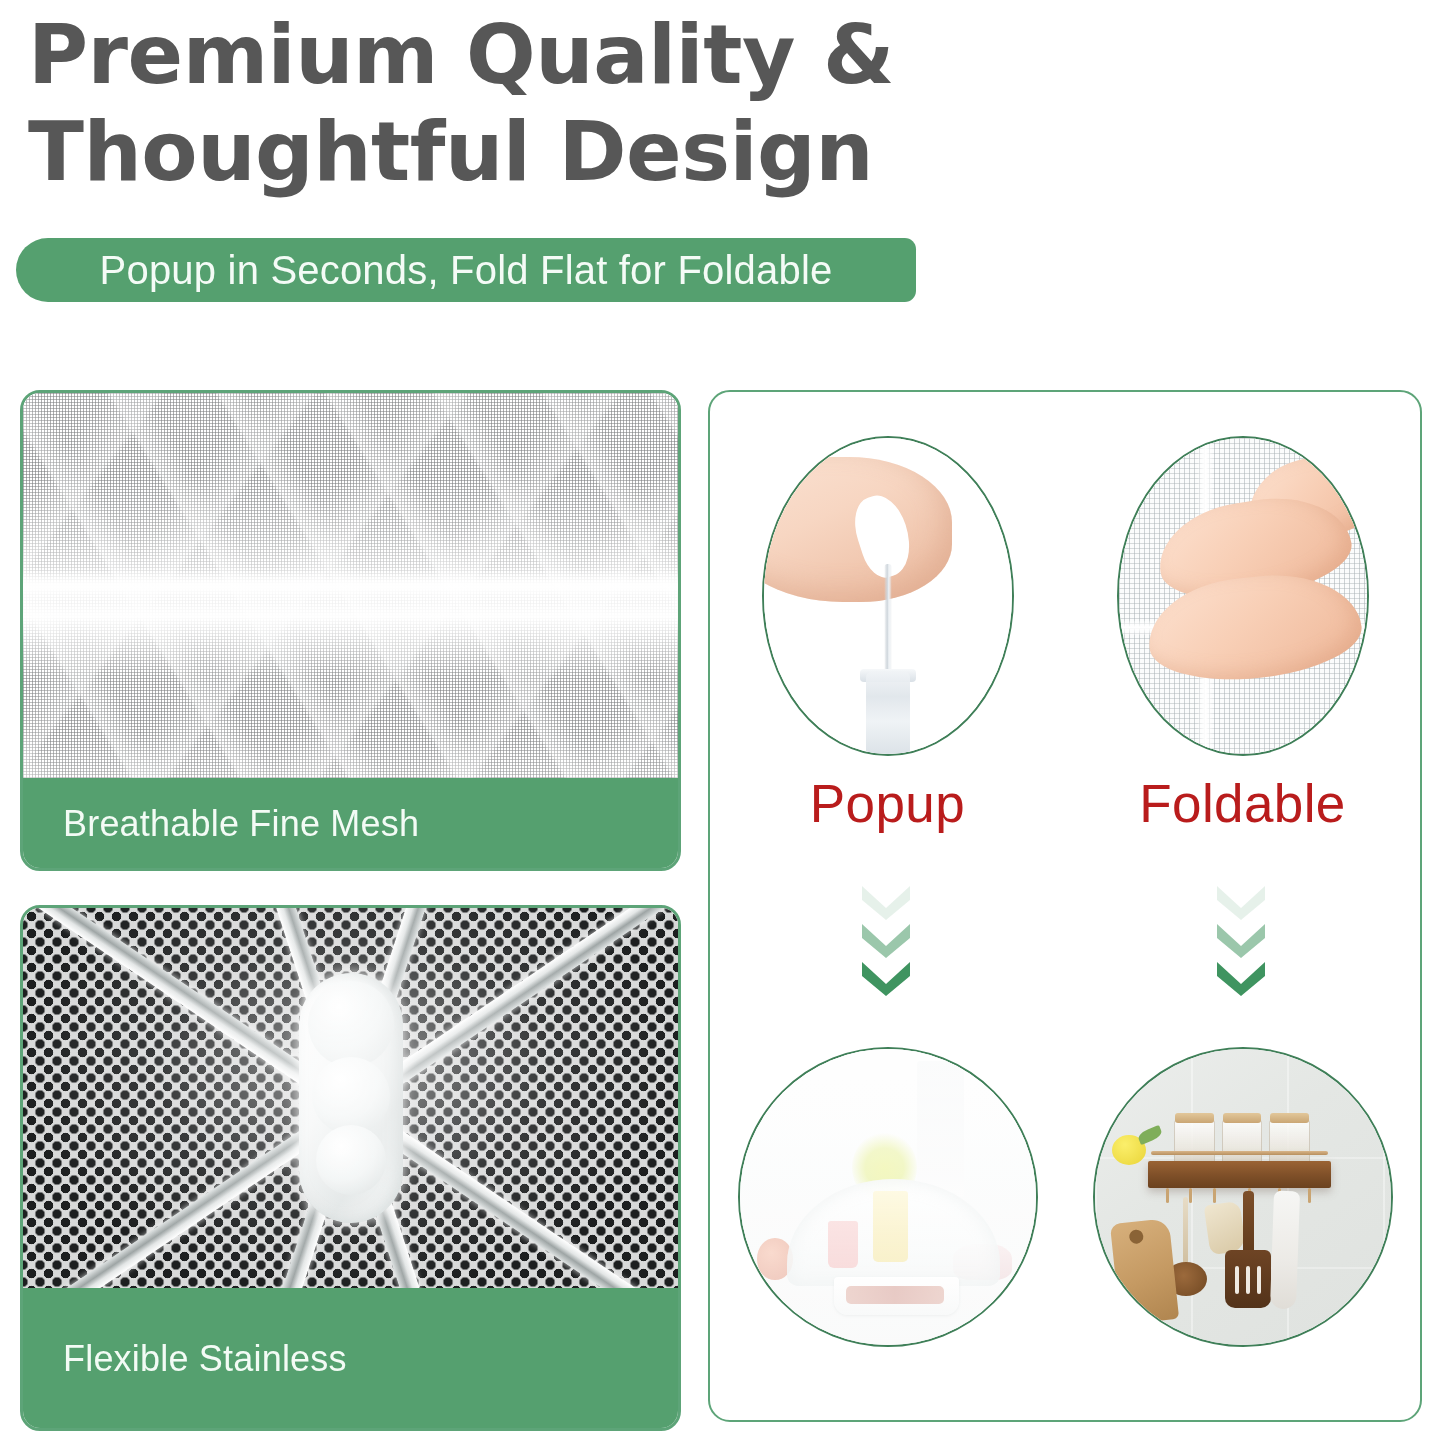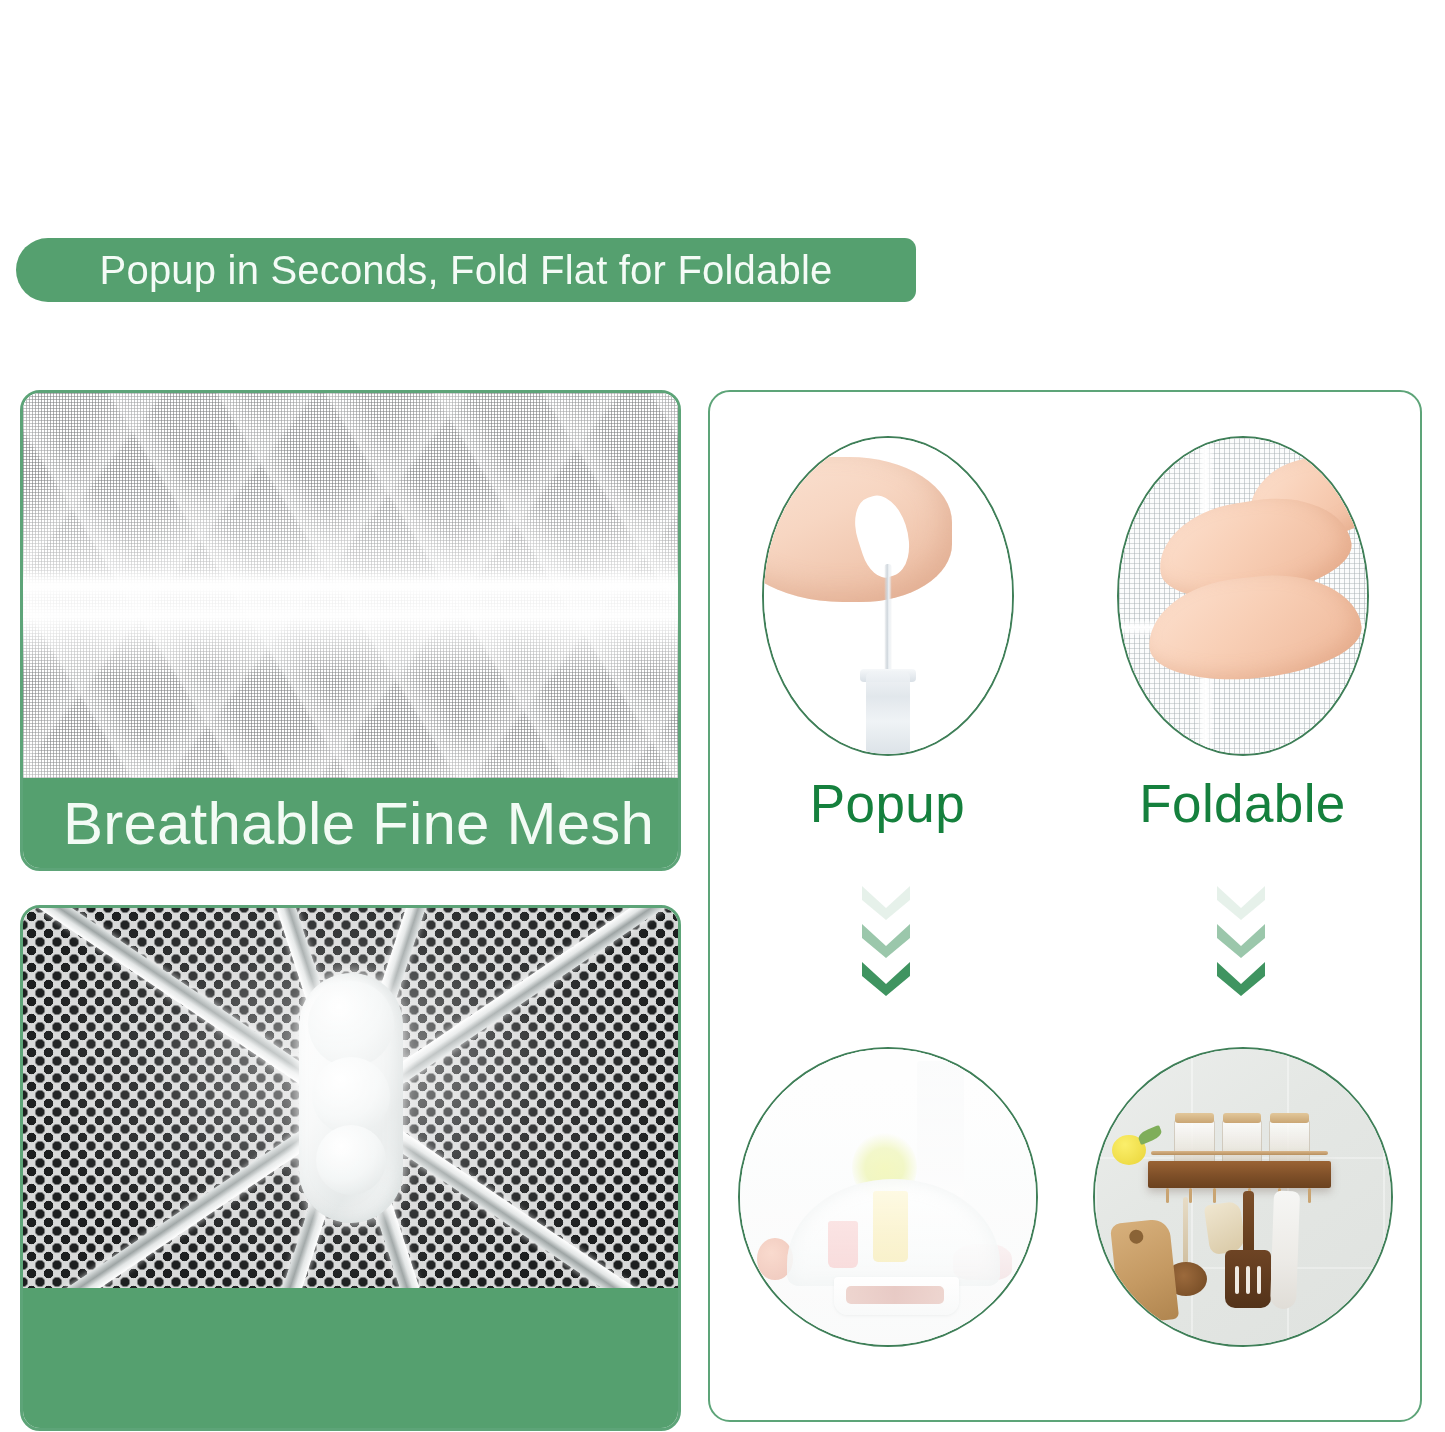--- a/index.html
+++ b/index.html
@@ -79,21 +79,21 @@
     background: #55a06f;
     color: #f3fbf5;
     display: flex;
     flex-direction: column;
     justify-content: center;
     padding-left: 40px;
     box-sizing: border-box;
   }
   .card-label .lbl-line {
     display: block;
-    font-size: 60px;
+    font-size: 36px;
     line-height: 57px;
     white-space: nowrap;
     letter-spacing: 0.2px;
   }
 
   
   #card-mesh { left: 20px; top: 390px; width: 655px; height: 475px; }
   #card-mesh .card-photo { height: 385px; background: #fefefe; }
   #card-mesh .card-label { height: 90px; }
 
@@ -209,21 +209,21 @@
     border-radius: 50%;
     overflow: hidden;
     background: #ffffff;
   }
   .step-caption {
     position: absolute;
     left: 0;
     right: 0;
     top: 382px;
     text-align: center;
-    color: #15803d;
+    color: #b91c1c;
     font-size: 53px;
     line-height: 60px;
     letter-spacing: 0.4px;
   }
   .chev-stack {
     position: absolute;
     left: 50%;
     transform: translateX(-50%);
     top: 490px;
     width: 60px;
@@ -561,20 +561,24 @@
     border-radius: 50% 10% 50% 10%;
     background: #7fae5a;
     transform: rotate(-22deg);
   }
 </style>
 </head>
 <body>
 
 <div id="page">
 
+  <div id="header-title">
+    <span class="tline">Premium Quality &amp;</span>
+    <span class="tline">Thoughtful Design</span>
+  </div>
 
   <div id="subtitle-banner">
     <span class="sub-text">Popup in Seconds, Fold Flat for Foldable</span>
   </div>
 
   <div class="feature-card" id="card-mesh">
     <div class="card-photo">
       <div class="mesh-fine"></div>
       <div class="mesh-diag"></div>
       <div class="mesh-sheen"></div>
@@ -597,20 +601,21 @@
       <div class="rib" style="transform:rotate(72deg); width:330px"></div>
       <div class="rib" style="transform:rotate(108deg); width:330px"></div>
       <div class="hub">
         <div class="hub-knob" style="top:8px;  width:86px; height:86px;"></div>
         <div class="hub-knob" style="top:84px; width:78px; height:78px;"></div>
         <div class="hub-knob" style="top:152px;width:70px; height:70px;"></div>
       </div>
       <div class="frame-vignette"></div>
     </div>
     <div class="card-label">
+      <span class="lbl-line">Flexible Stainless</span>
     </div>
   </div>
 
   <div id="right-panel">
 
     <div class="step-col" id="step-col-popup">
 
       <div class="oval-photo">
         <div class="ph pop-bg"></div>
         <div class="hand-pinch"></div>

